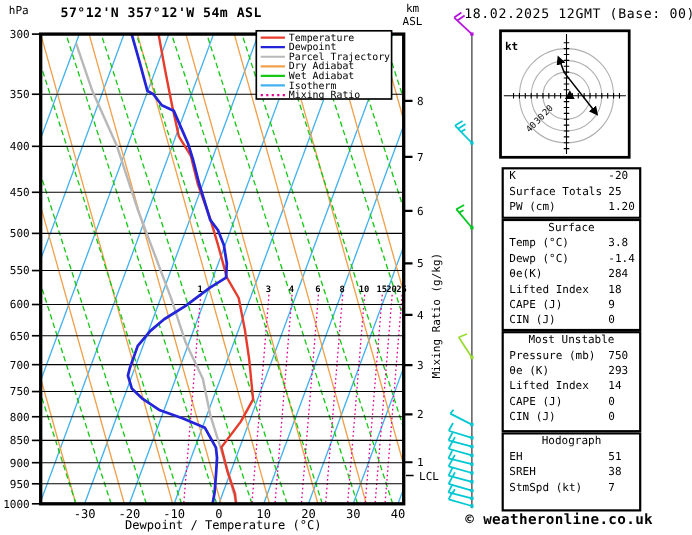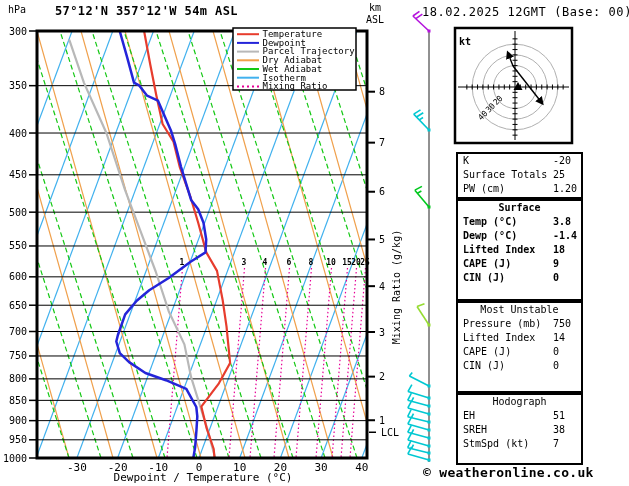--- a/index.html
+++ b/index.html
@@ -338,31 +338,33 @@
   </svg>
 
   <div class="datebox">18.02.2025 12GMT (Base: 00)</div>
 
   <div id="stat-boxes">
       <div class="statbox" style="top: 152px; height: 47px;">
         <div class="srow"><span>K</span><span class="val">-20</span></div>
         <div class="srow"><span>Surface Totals</span><span class="val">25</span></div>
         <div class="srow"><span>PW (cm)</span><span class="val">1.20</span></div>
       </div>
-      <div class="statbox" style="top: 199px; height: 102px; font-weight: bold;">
+      <div class="statbox" style="top: 199px; height: 102px;">
         <div class="ttl">Surface</div>
         <div class="srow"><span>Temp (°C)</span><span class="val">3.8</span></div>
         <div class="srow"><span>Dewp (°C)</span><span class="val">-1.4</span></div>
+        <div class="srow"><span>θe(K)</span><span class="val">284</span></div>
         <div class="srow"><span>Lifted Index</span><span class="val">18</span></div>
         <div class="srow"><span>CAPE (J)</span><span class="val">9</span></div>
         <div class="srow"><span>CIN (J)</span><span class="val">0</span></div>
       </div>
       <div class="statbox" style="top: 301px; height: 92px;">
         <div class="ttl">Most Unstable</div>
         <div class="srow"><span>Pressure (mb)</span><span class="val">750</span></div>
+        <div class="srow"><span>θe (K)</span><span class="val">293</span></div>
         <div class="srow"><span>Lifted Index</span><span class="val">14</span></div>
         <div class="srow"><span>CAPE (J)</span><span class="val">0</span></div>
         <div class="srow"><span>CIN (J)</span><span class="val">0</span></div>
       </div>
       <div class="statbox" style="top: 393px; height: 72px;">
         <div class="ttl">Hodograph</div>
         <div class="srow"><span>EH</span><span class="val">51</span></div>
         <div class="srow"><span>SREH</span><span class="val">38</span></div>
         <div class="srow"><span>StmSpd (kt)</span><span class="val">7</span></div>
       </div>

